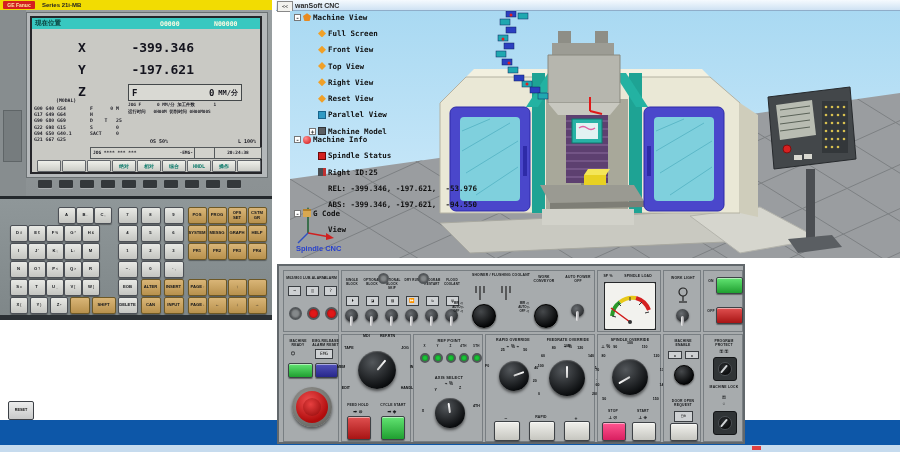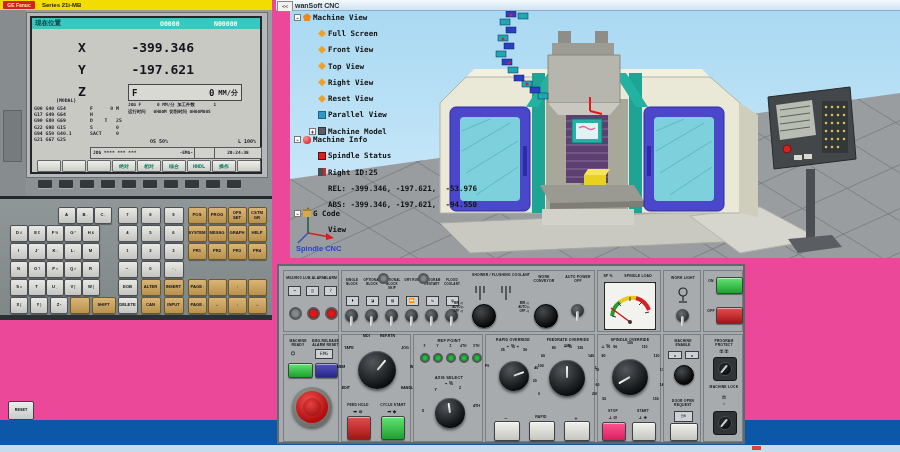--- a/index.html
+++ b/index.html
@@ -1,17 +1,17 @@
 <!DOCTYPE html>
 <html><head>
 <meta charset="utf-8">
 <style>
 html,body{margin:0;padding:0;background:#0d57a8;width:900px;height:452px;overflow:hidden;
 font-family:"Liberation Sans",sans-serif;}
-#root{position:relative;width:900px;height:420px;background:#ec4899;}
+#root{position:relative;width:900px;height:420px;background:#ffffff;}
 .abs{position:absolute;}
 
 
 #cnc-unit{left:0;top:0;width:272px;height:196px;background:linear-gradient(#9aa0a2,#8b9193);}
 #cnc-titlebar{left:0;top:0;width:272px;height:10px;background:#f2dc02;}
 #ge-logo{left:3px;top:1px;width:32px;height:8px;background:#d42020;border-radius:1px;
 color:#ffe9a0;font:bold 5px/8px "Liberation Sans",sans-serif;text-align:center;}
 #cnc-model{left:42px;top:1px;font:bold 6px/8px "Liberation Sans",sans-serif;color:#222;}
 #bezel-left{left:0;top:10px;width:26px;height:186px;background:#878d8f;}
 #bezel-slot{left:3px;top:100px;width:17px;height:50px;background:#767c7e;border:1px solid #5f6567;}

